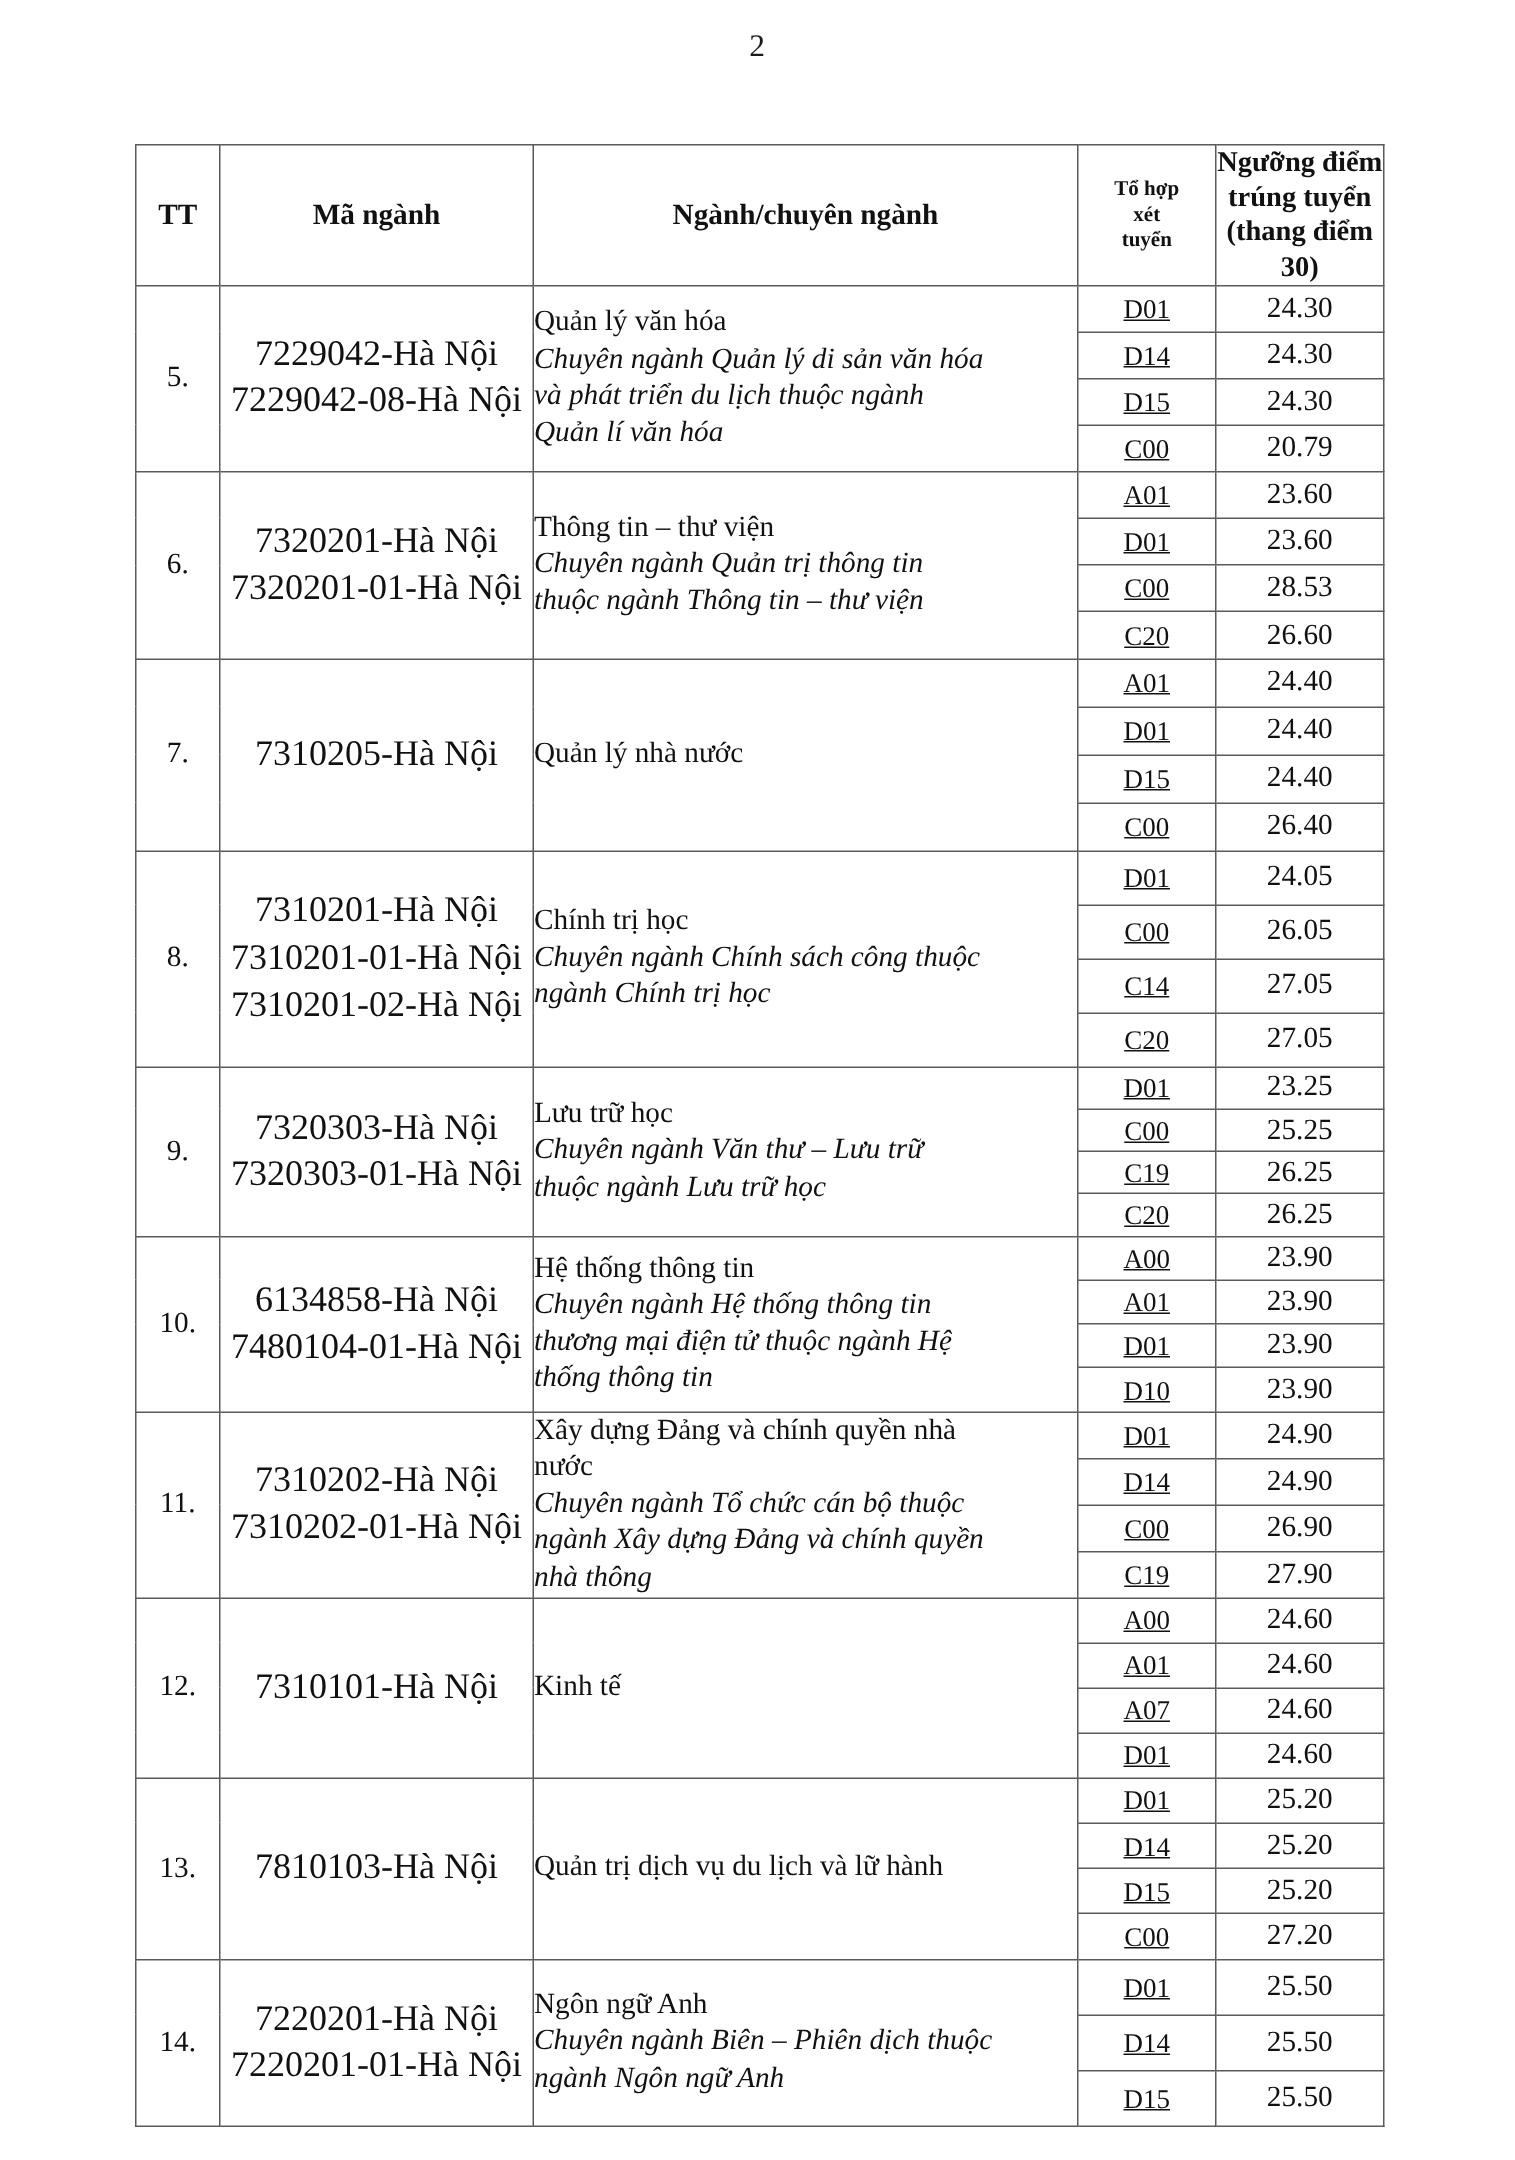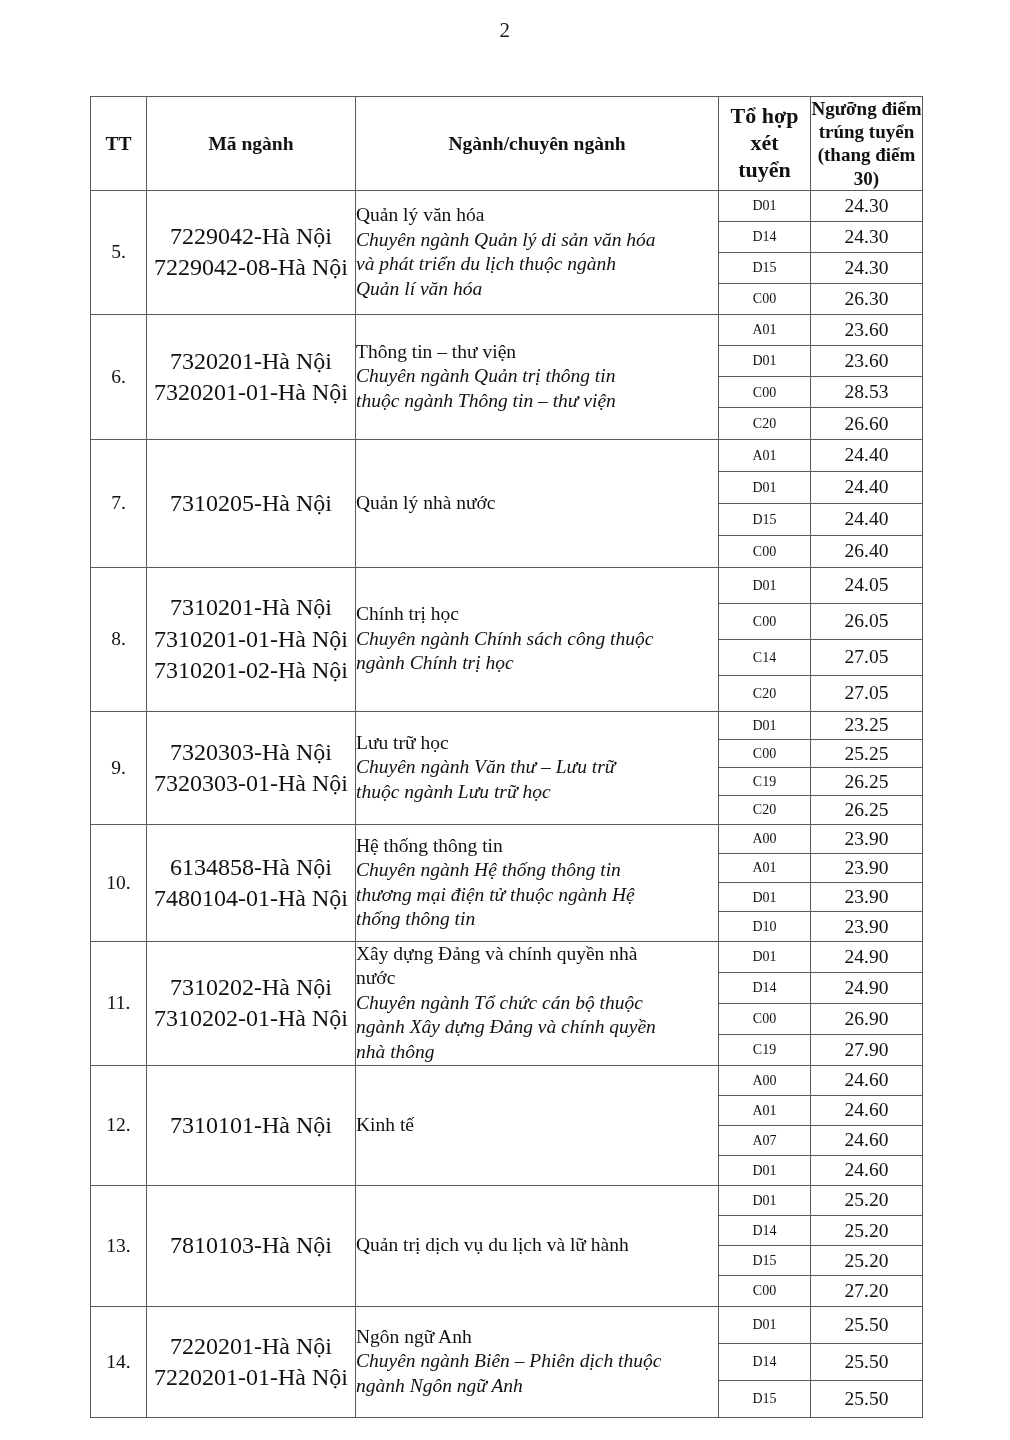--- a/index.html
+++ b/index.html
@@ -59,21 +59,21 @@
   col.c-sc   { width: 112px; }
 
   thead th {
     text-align: center;
     font-weight: bold;
     padding: 7px 3px 9px 3px;
     line-height: 1.2;
     font-size: 19.5px;
   }
   thead th.h-tt { font-size: 19.5px; }
-  thead th.h-th { font-size: 22px; line-height: 1.22; }
+  thead th.h-th { font-size: 14px; line-height: 1.22; }
   thead th.h-sc { font-size: 19px; line-height: 1.22; }
 
   td.cell-tt {
     text-align: center;
     vertical-align: middle;
     font-size: 19.5px;
     padding: 0 2px;
   }
   td.cell-ma {
     text-align: center;
@@ -88,22 +88,23 @@
     padding: 5px 4px 5px 12px;
     font-size: 19.5px;
     line-height: 1.26;
   }
   td.cell-ng .main-name { font-style: normal; }
   td.cell-ng .sub-name  { font-style: italic; }
 
   td.cell-th {
     text-align: center;
     vertical-align: middle;
-    font-size: 14px;
+    font-size: 18px;
     padding: 5px 2px;
+    text-decoration: underline;
   }
   td.cell-sc {
     text-align: center;
     vertical-align: middle;
     font-size: 19.5px;
     padding: 5px 2px;
   }
 
   .ma-line { display: block; white-space: nowrap; }
   .ng-line { display: block; }
@@ -159,21 +160,21 @@
         <tr>
           <td class="cell-th" style="height: 31px;">D14</td>
           <td class="cell-sc">24.30</td>
         </tr>
         <tr>
           <td class="cell-th" style="height: 31px;">D15</td>
           <td class="cell-sc">24.30</td>
         </tr>
         <tr>
           <td class="cell-th" style="height: 31px;">C00</td>
-          <td class="cell-sc">26.30</td>
+          <td class="cell-sc">20.79</td>
         </tr>
         <tr>
           <td class="cell-tt" rowspan="4" style="height: 125px;">6.</td>
           <td class="cell-ma" rowspan="4">
             <span class="ma-line">7320201-Hà Nội</span>
             <span class="ma-line">7320201-01-Hà Nội</span>
           </td>
           <td class="cell-ng" rowspan="4">
             <span class="ng-line main-name">Thông tin – thư viện</span>
             <span class="ng-line sub-name">Chuyên ngành Quản trị thông tin</span>

